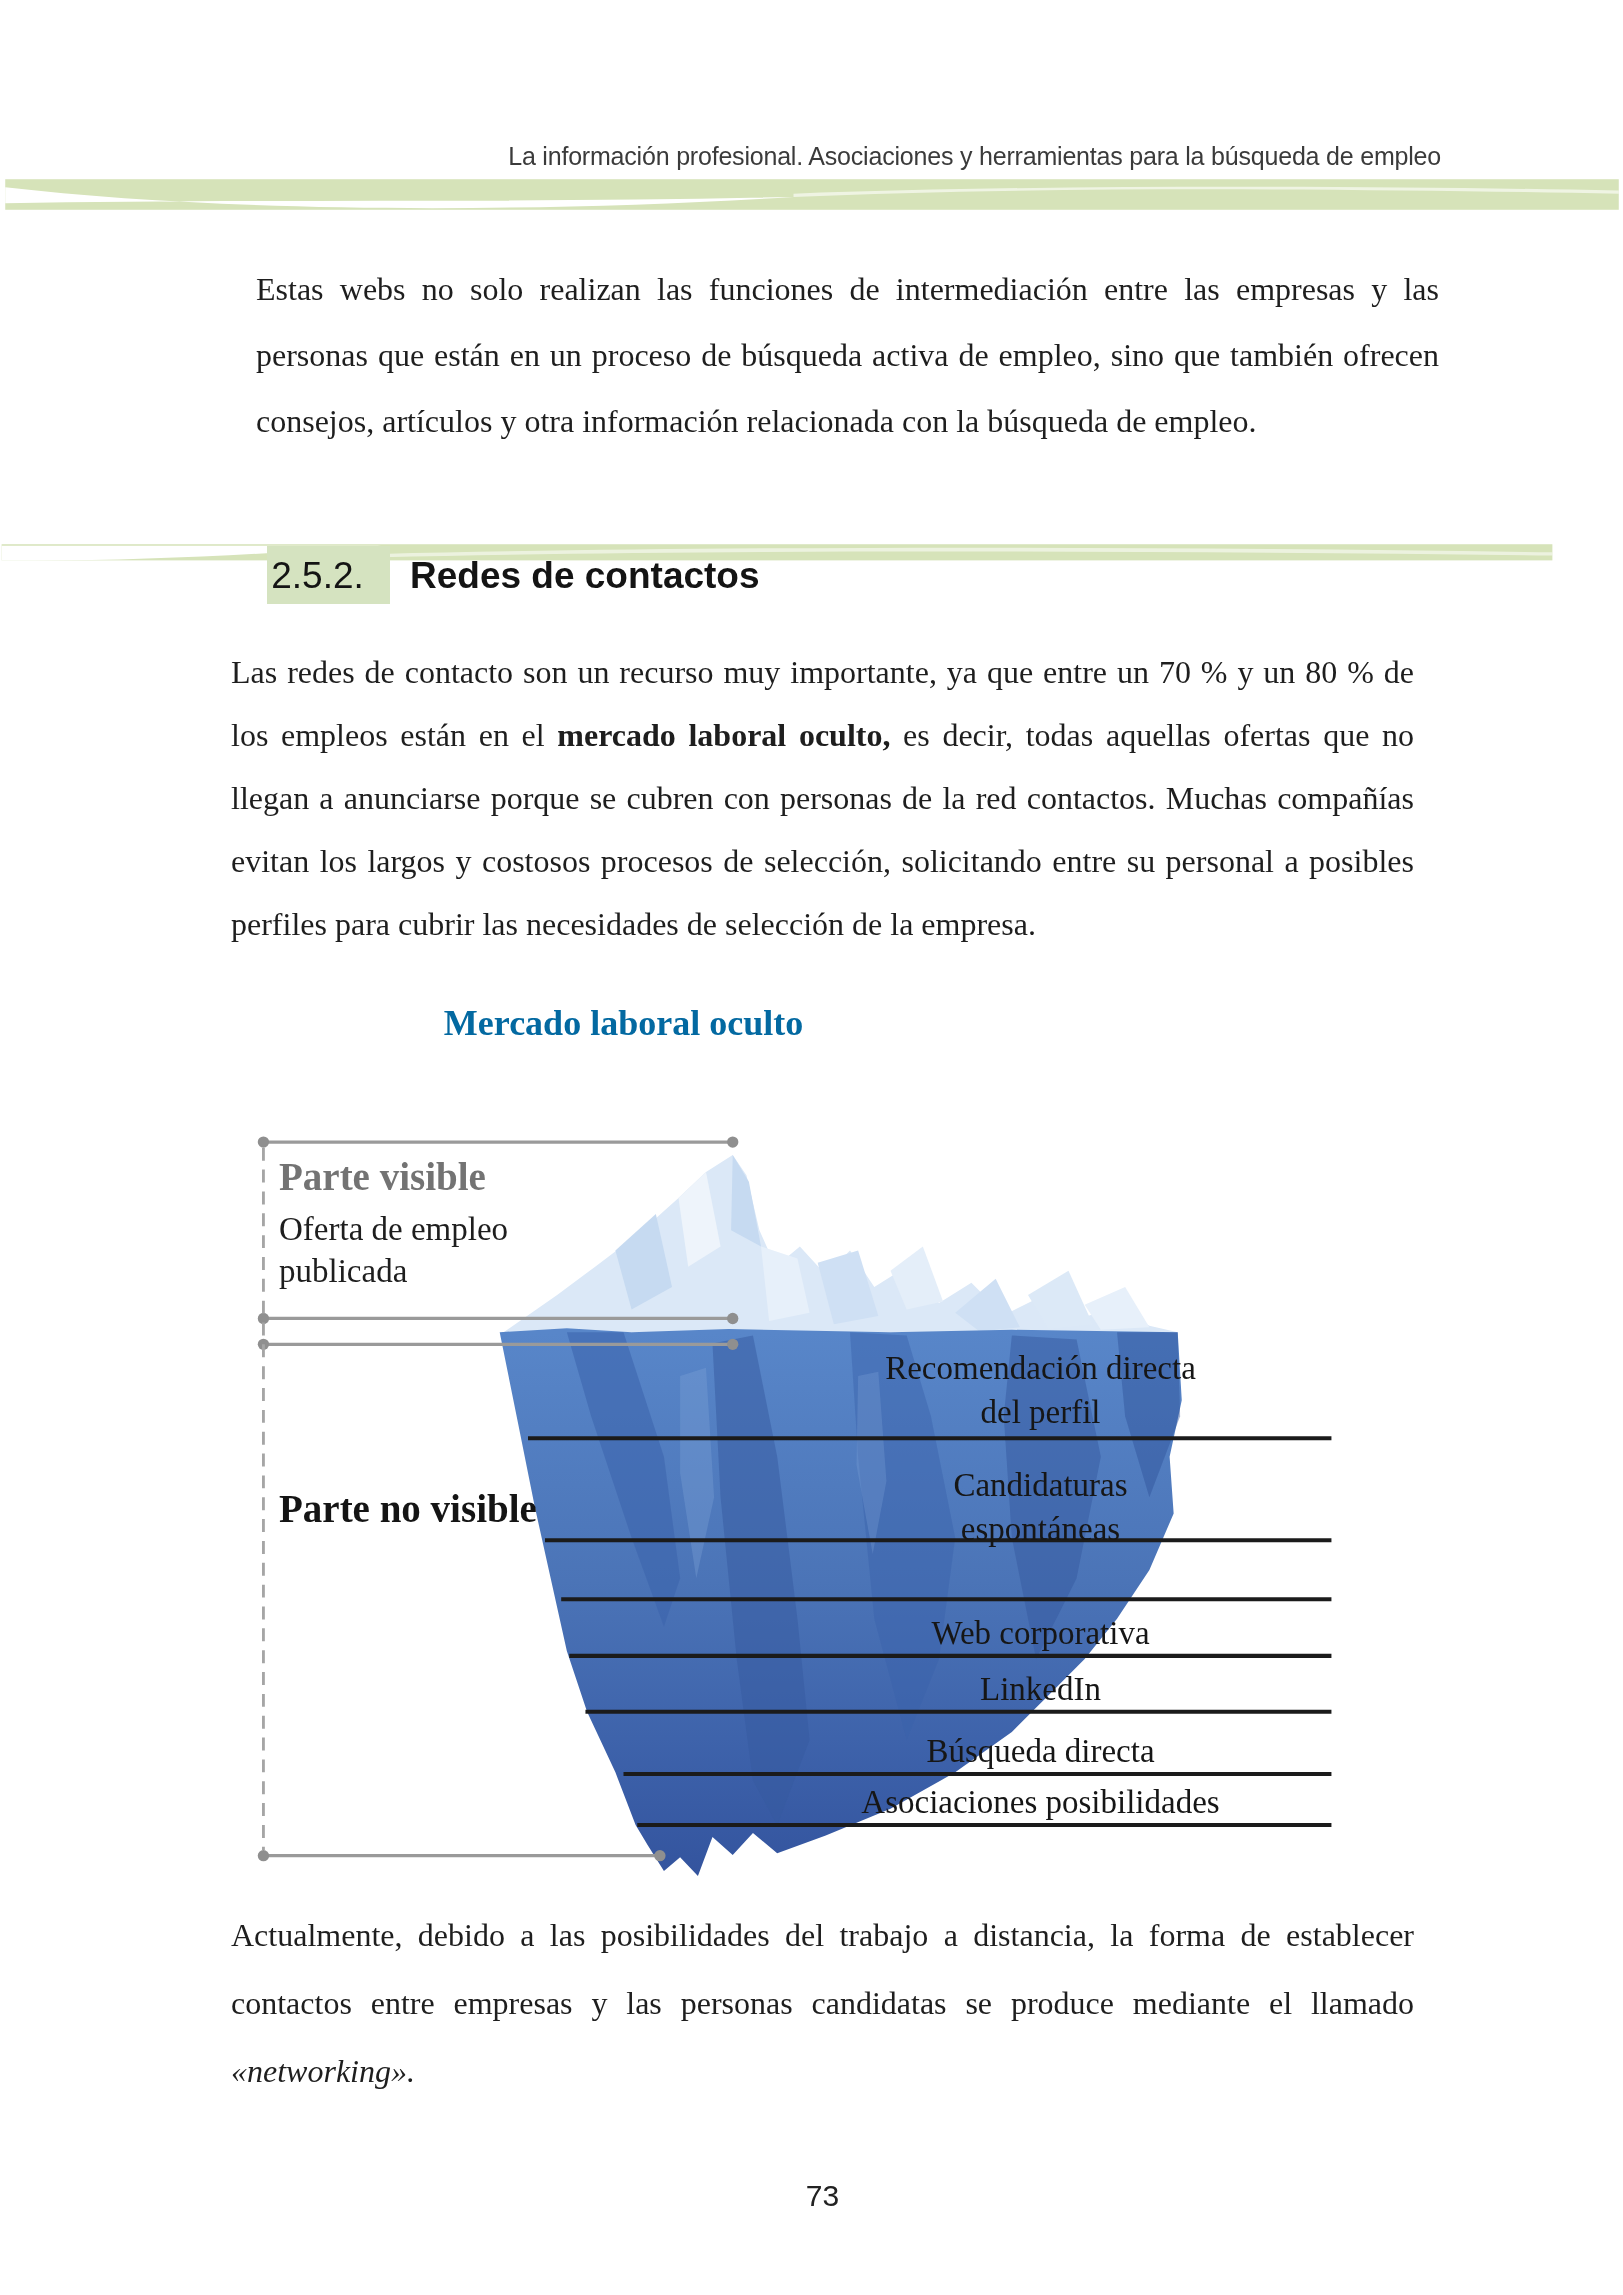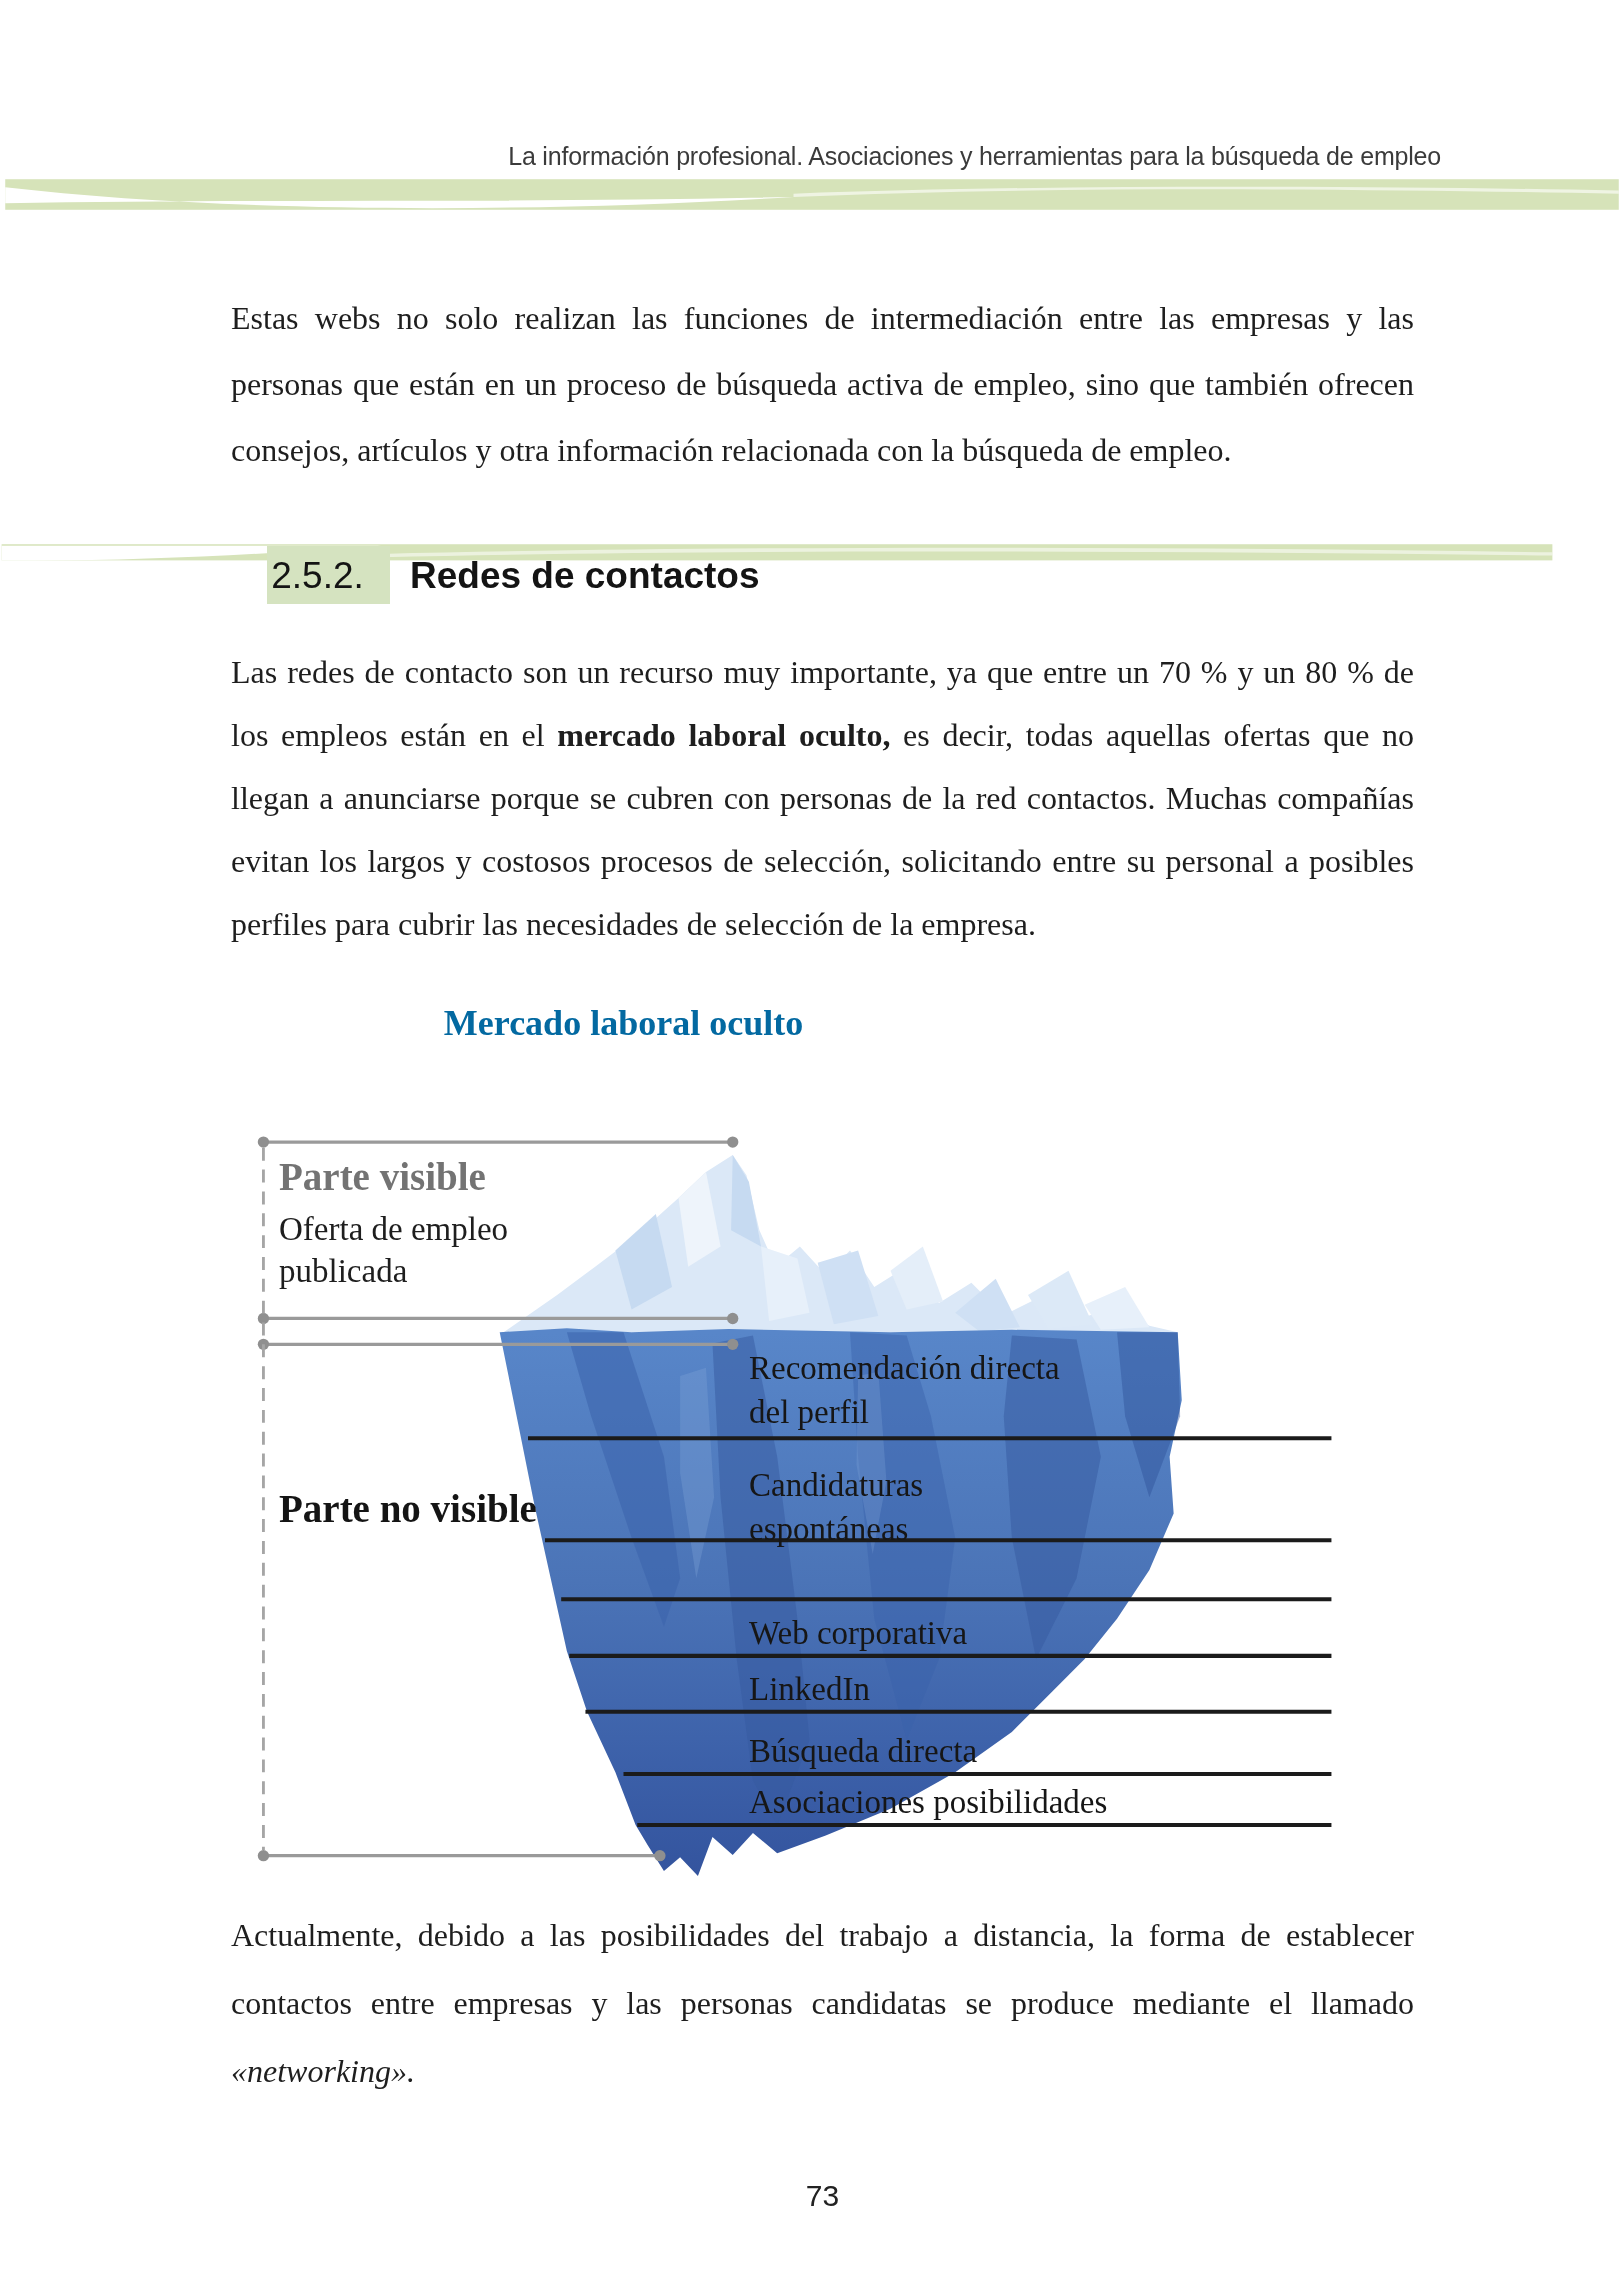--- a/index.html
+++ b/index.html
@@ -12,21 +12,21 @@
   #header-title{
     top:142px;right:183px;font-family:"Liberation Sans",sans-serif;
     font-size:25px;color:#3b3b3b;letter-spacing:-0.2px;white-space:nowrap;
   }
   .band-svg{left:0;}
   
   .bodytext{
     left:231px;width:1183px;font-size:32px;line-height:66px;
     text-align:justify;color:#1e1e1e;
   }
-  #p1{top:285px;}
+  #p1{top:256px;margin-left:25px;}
   #p2{top:641px;line-height:63px;}
   #p3{top:1901px;line-height:68px;}
   
   #sec-box{left:267px;top:546px;width:123px;height:58px;background:#d5e3c0;}
   #sec-number{
     left:267px;top:546px;width:101px;height:58px;line-height:60px;text-align:center;
     font-family:"Liberation Sans",sans-serif;font-weight:normal;font-size:37px;color:#141414;
   }
   #sec-title{
     left:410px;top:546px;height:58px;line-height:60px;
@@ -36,21 +36,21 @@
   #fig-title{
     left:231px;top:1002px;width:785px;text-align:center;
     font-weight:bold;font-size:36px;color:#0369a1;
   }
   #fig-svg{left:0;top:1117px;}
   #parte-visible{left:279px;top:1154px;font-weight:bold;font-size:39px;color:#737373;}
   #oferta{left:279px;top:1208px;font-size:33px;line-height:42px;color:#1e1e1e;}
   #oferta span{display:block;}
   #parte-no-visible{left:279px;top:1486px;font-weight:bold;font-size:39px;color:#141414;}
   .fig-item{
-    right:292px;width:583px;text-align:left;
+    right:292px;width:583px;text-align:center;
     font-size:33px;line-height:44px;color:#161616;
   }
   .fig-item span{display:block;}
   #item-0{top:1346px;}
   #item-1{top:1451px;margin-top:12px;}
   #item-2{top:1554px;}
   #item-3{top:1611px;}
   #item-4{top:1667px;}
   #item-5{top:1729px;}
   #item-6{top:1780px;}

